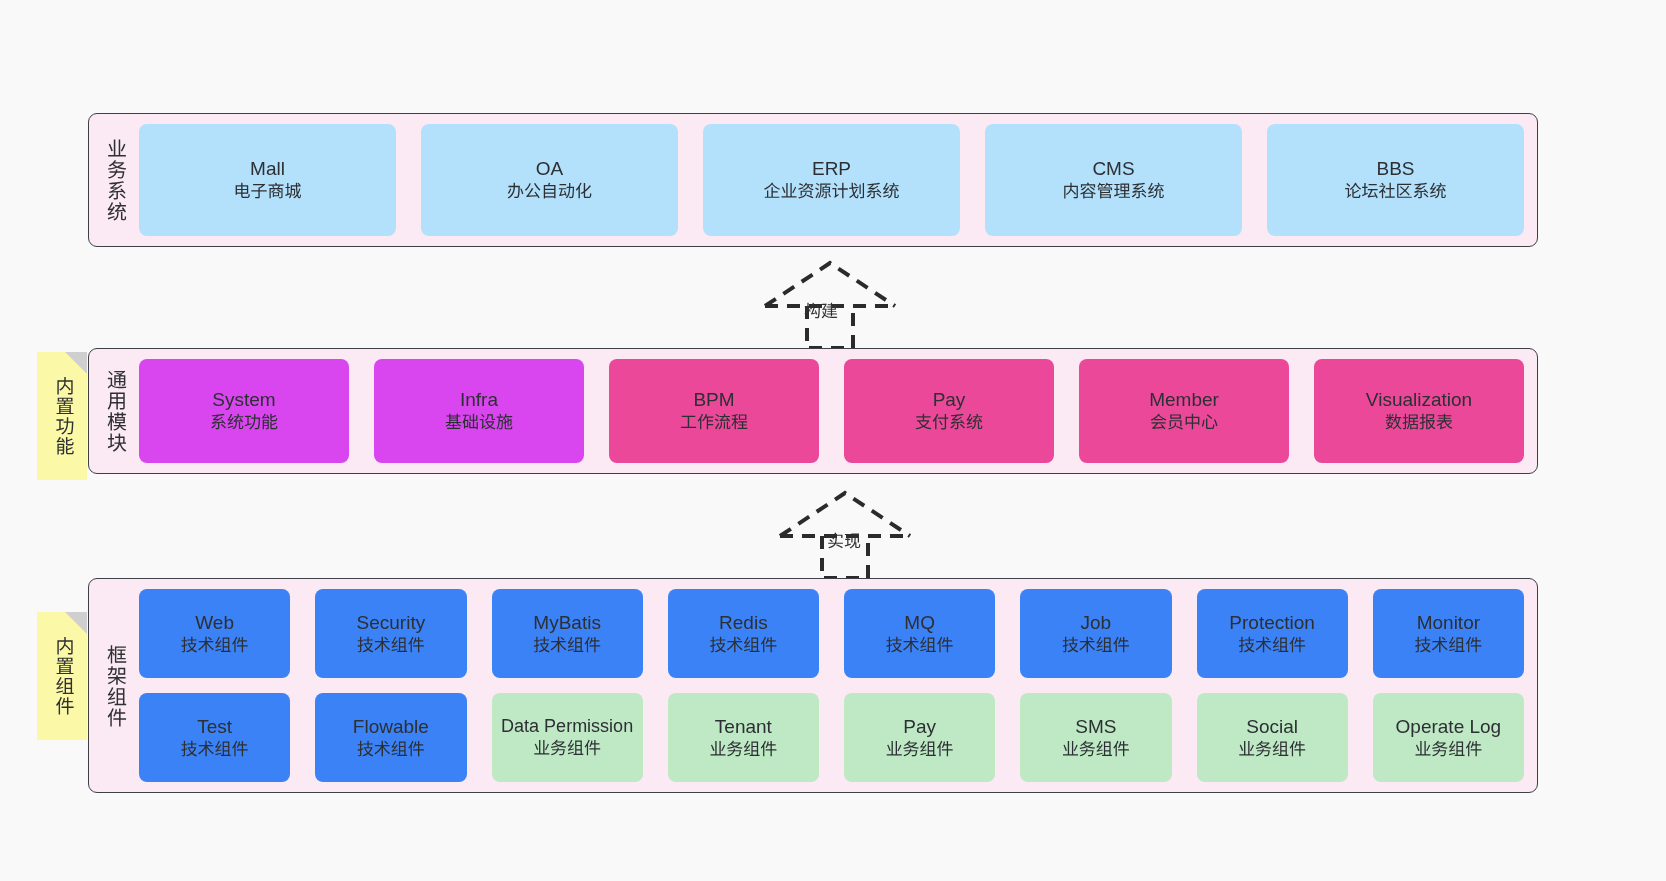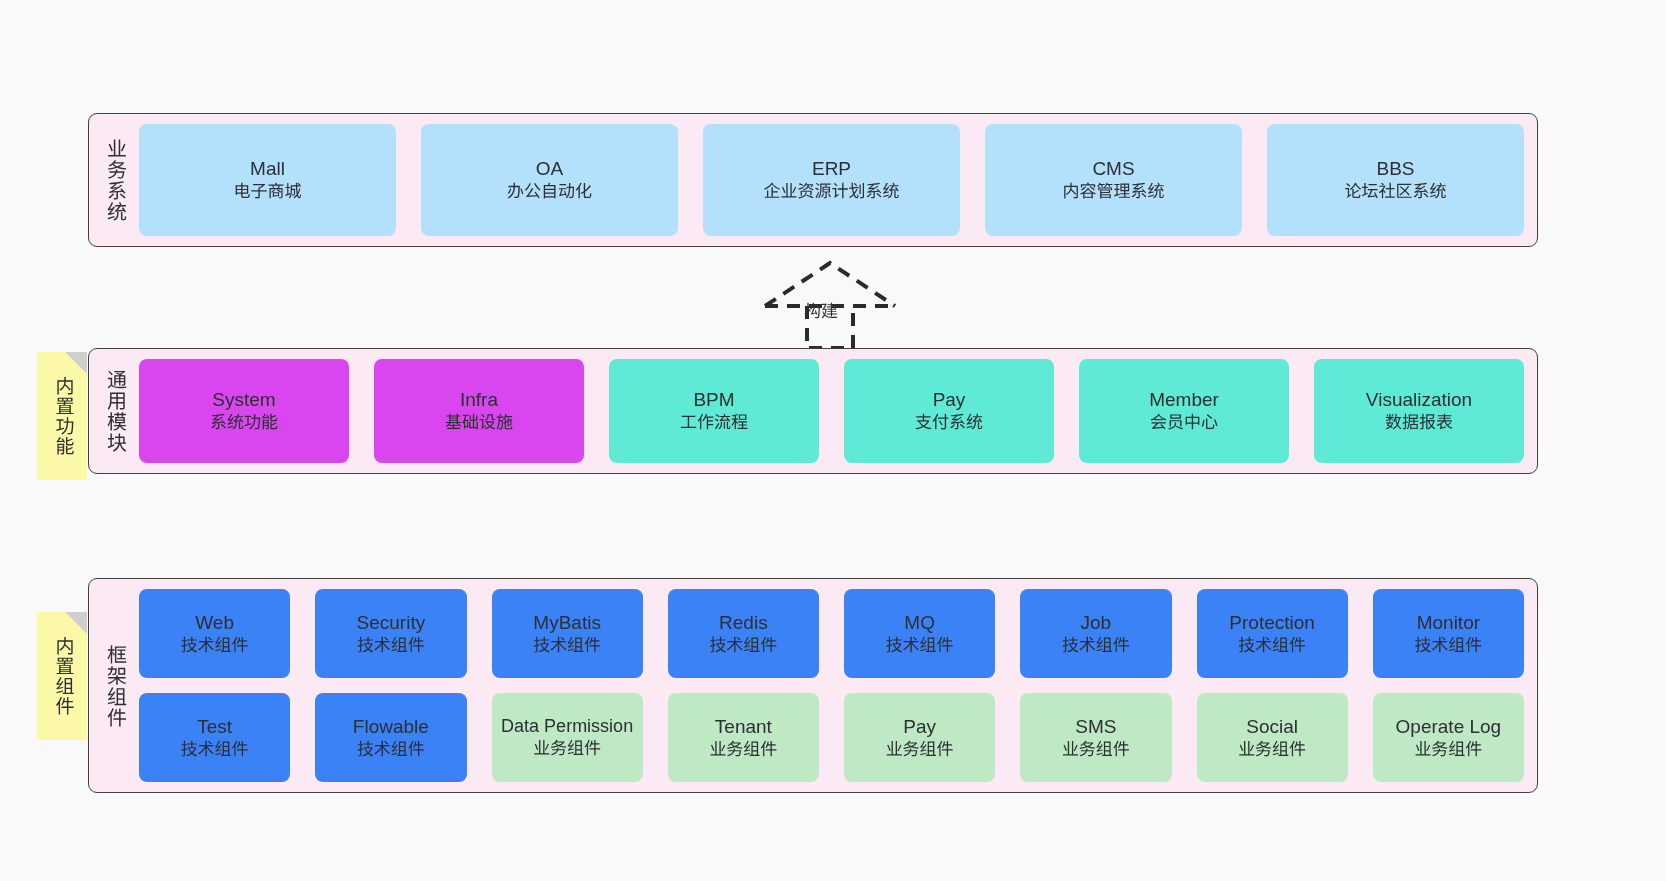--- a/index.html
+++ b/index.html
@@ -85,21 +85,21 @@
   .box .b-sub {
     font-size: 17px;
   }
   .box.multiline .b-title {
     font-size: 18px;
     max-width: 100%;
   }
 
   .c-blue       { background: #b3e0fb; }
   .c-red        { background: #d946ef; }
-  .c-pink       { background: #5eead4; }
+  .c-pink       { background: #ec4899; }
   .c-green      { background: #3b82f6; }
   .c-greenlight { background: #bfe8c5; }
 
   
   .sticky {
     position: absolute;
     box-sizing: border-box;
     background: #fbf8a8;
     display: flex;
     align-items: center;
@@ -227,20 +227,28 @@
 
         <div class="box c-pink">
           <span class="b-title">Visualization</span>
           <span class="b-sub">数据报表</span>
         </div>
 
       </div>
     </div>
   </div>
 
+  <div class="arrow-wrap" style="left:775px; top:488px; width:140px; height:92px;">
+    <svg width="140" height="92" viewBox="0 0 140 92">
+      <path d="M 5 48 L 70 5 L 135 48" fill="none" stroke="#2b2b2b" stroke-width="4" stroke-dasharray="13,9" stroke-linecap="butt"></path>
+      <path d="M 5 48 L 135 48" fill="none" stroke="#2b2b2b" stroke-width="4" stroke-dasharray="13,9" stroke-linecap="butt"></path>
+      <path d="M 47 48 L 47 90 L 93 90 L 93 48" fill="none" stroke="#2b2b2b" stroke-width="4" stroke-dasharray="13,9" stroke-linecap="butt"></path>
+    </svg>
+    <span class="arrow-label" style="left:52px; top:39px;">实现</span>
+  </div>
 
   <div class="sticky" style="left:37px; top:612px; width:50px; height:128px;">
     <span>内置组件</span>
   </div>
 
   <div class="layer" style="left:88px; top:578px; width:1450px; height:215px;">
     <div class="layer-title">框架组件</div>
     <div class="layer-body">
 
       <div class="row">

